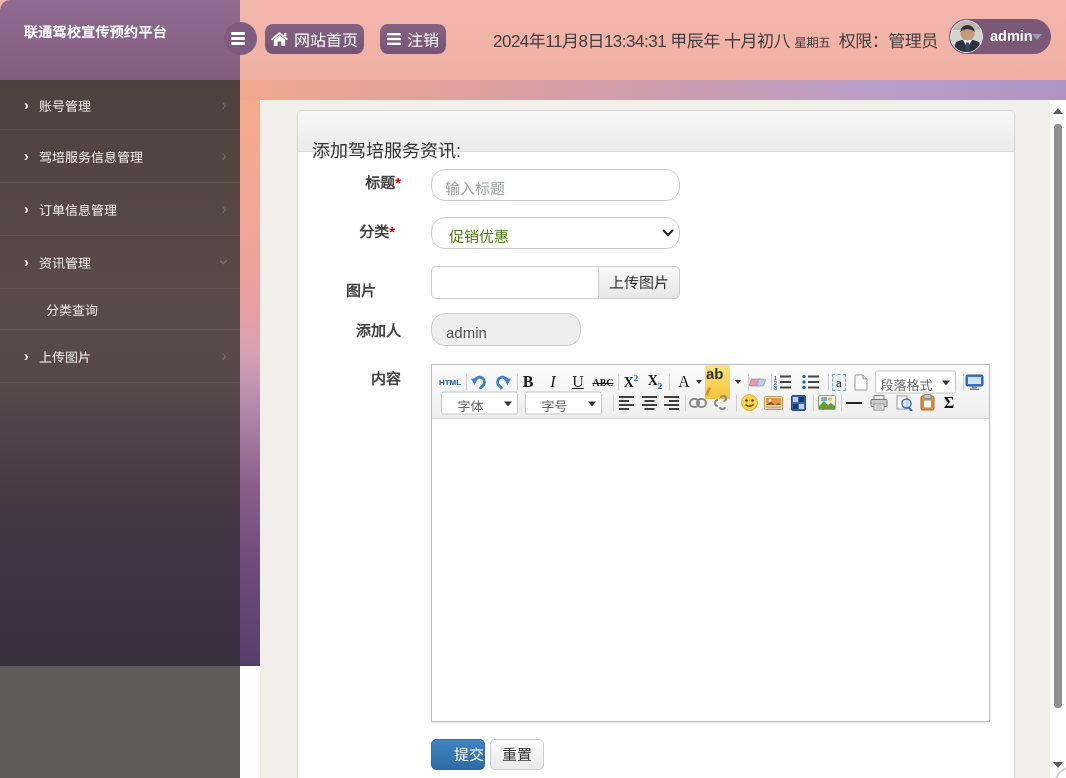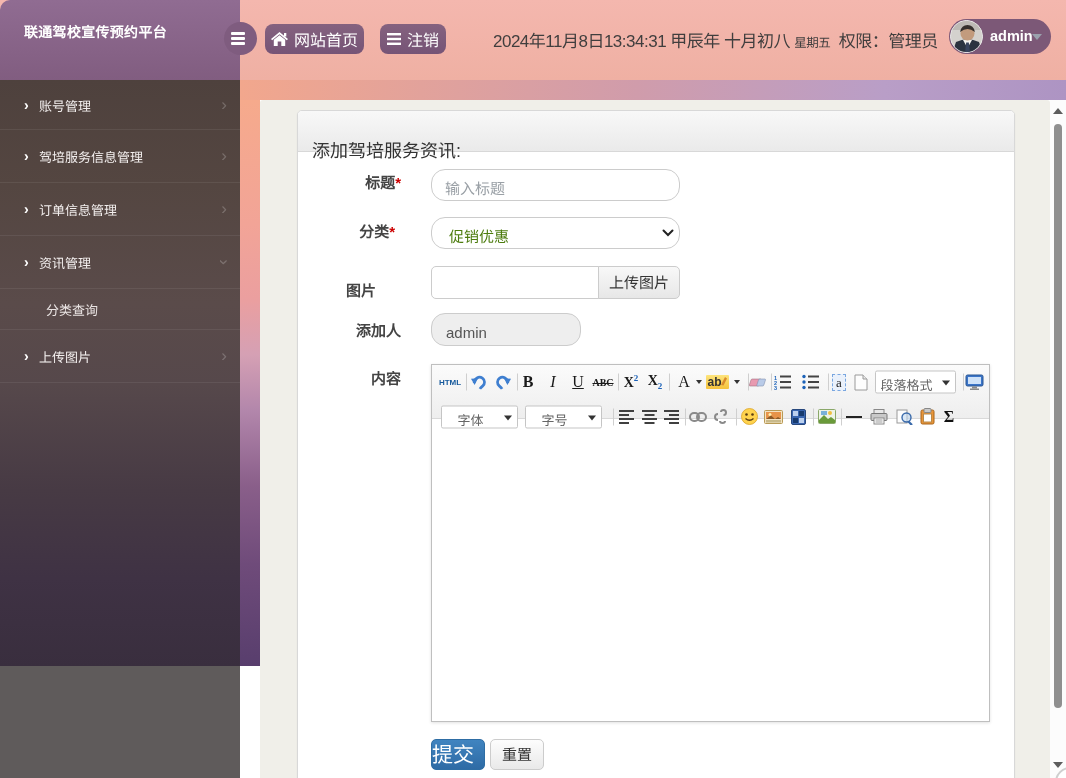--- a/index.html
+++ b/index.html
@@ -62,30 +62,30 @@
 #inp-img { left:431px; top:266px; width:168px; height:33px; border-radius:5px 0 0 5px; }
 #btn-up { left:598px; top:266px; width:82px; height:33px; background:linear-gradient(#f8f8f8,#e7e7e7); border:1px solid #ccc; border-radius:0 5px 5px 0; font-size:15px; color:#333; text-align:center; line-height:31px; }
 #inp-user { left:431px; top:313px; width:150px; height:33px; background:#eee; }
 #inp-user .tx { position:absolute; left:14px; top:10px; color:#555; font-size:15px; }
 
 
 #editor { left:431px; top:364px; width:559px; height:358px; border:1px solid #bfbfbf; background:#fff; box-shadow:0 1px 3px rgba(0,0,0,.12); }
 #toolbar { position:absolute; left:0; top:0; width:557px; height:54px; background:linear-gradient(#fbfbfb,#eee); border-bottom:1px solid #d9d9d9; }
 .trow { position:absolute; left:0; width:557px; }
 #trow1 { top:4px; height:26px; }
-#trow2 { top:40px; height:23px; }
+#trow2 { top:26px; height:23px; }
 .ti { position:absolute; top:0; height:100%; display:flex; align-items:center; justify-content:center; }
 .tsep { position:absolute; top:50%; transform:translateY(-50%); width:1px; height:17px; background:#cfcfcf; }
 .serif { font-family:"Liberation Serif", serif; }
 .dd { position:absolute; top:50%; transform:translateY(-50%); height:23px; background:#fff; border:1px solid #c5c5c5; border-radius:2px; }
 .dd span { position:absolute; left:0; right:18px; top:3px; text-align:center; font-size:13px; color:#666; }
 .dd .c { position:absolute; right:5px; top:9px; width:0; height:0; border-left:4px solid transparent; border-right:4px solid transparent; border-top:5px solid #333; }
 
 
-#btn-submit { left:431px; top:739px; width:54px; height:31px; background:linear-gradient(#4084c0,#2e6ba5); border:1px solid #2e6da4; border-radius:5px; color:#fff; font-size:21px; text-align:left; line-height:29px; }
+#btn-submit { left:431px; top:739px; width:54px; height:31px; background:linear-gradient(#4084c0,#2e6ba5); border:1px solid #2e6da4; border-radius:5px; color:#fff; font-size:15px; text-align:right; line-height:29px; }
 #btn-reset { left:490px; top:739px; width:54px; height:31px; background:linear-gradient(#fdfdfd,#e9e9e9); border:1px solid #ccc; border-radius:5px; color:#333; font-size:15px; text-align:center; line-height:29px; }
 
 
 #scrollzone { left:1050px; top:100px; width:16px; height:678px; background:#fcfcfc; }
 #sthumb { left:1054px; top:124px; width:8px; height:584px; border-radius:4px; background:#8f8f8f; }
 .sarrow { position:absolute; left:1053px; width:0; height:0; border-left:5px solid transparent; border-right:5px solid transparent; }
 #sup { top:108px; border-bottom:6px solid #5d5d5d; }
 #sdown { top:762px; border-top:6px solid #5d5d5d; }
 #cornerarc { left:1055px; top:767px; width:30px; height:30px; border-radius:50%; border:2px solid #cfcfcf; background:#fff; }
 </style>
@@ -167,21 +167,21 @@
         </div>
         <div class="ti" style="width: 24px; left: 211px;">
           <span class="serif" style="font-size:14px;font-weight:bold;color:#1a1a1a">X<sub style="font-size:9px;color:#1c62b8">2</sub></span>
         </div>
         <div class="tsep" style="left: 236.5px;"></div>
         <div class="ti" style="width: 32px; left: 242px;">
           <span class="serif" style="font-size:16px;color:#1a1a1a">A</span>
           <span style="width:0;height:0;border-left:3.5px solid transparent;border-right:3.5px solid transparent;border-top:4px solid #333;margin-left:6px"></span>
         </div>
         <div class="ti" style="width: 36px; left: 273px;">
-          <span style="font-size:12px;font-weight:bold;background:linear-gradient(#fde47c,#f5c23c);padding:0 1px;border-radius:1px;color:#333">ab<svg width="8" height="10" viewBox="0 0 8 10" style="margin-left:-2px">
+          <span style="font-size:15px;font-weight:bold;background:linear-gradient(#fde47c,#f5c23c);padding:0 1px;border-radius:1px;color:#333">ab<svg width="8" height="10" viewBox="0 0 8 10" style="margin-left:-2px">
               <path d="M1 9 L5 1 L7 2.5 L3.5 9.5 Z" fill="#d98b2b"></path>
             </svg></span>
           <span style="width:0;height:0;border-left:3.5px solid transparent;border-right:3.5px solid transparent;border-top:4px solid #333;margin-left:5px"></span>
         </div>
         <div class="tsep" style="left: 315.5px;"></div>
         <div class="ti" style="width: 24px; left: 314px;">
           <svg width="18" height="14" viewBox="0 0 18 14">
             <rect x="1" y="4" width="10" height="7" rx="1" transform="skewX(-18)" fill="#e89ab0" stroke="#9a6a7a" stroke-width=".5" style="transform-origin:6px 8px"></rect>
             <rect x="8.5" y="4" width="7" height="7" rx="1" transform="skewX(-18)" fill="#b9cbe8" stroke="#7a8aa8" stroke-width=".5" style="transform-origin:12px 8px"></rect>
           </svg>

